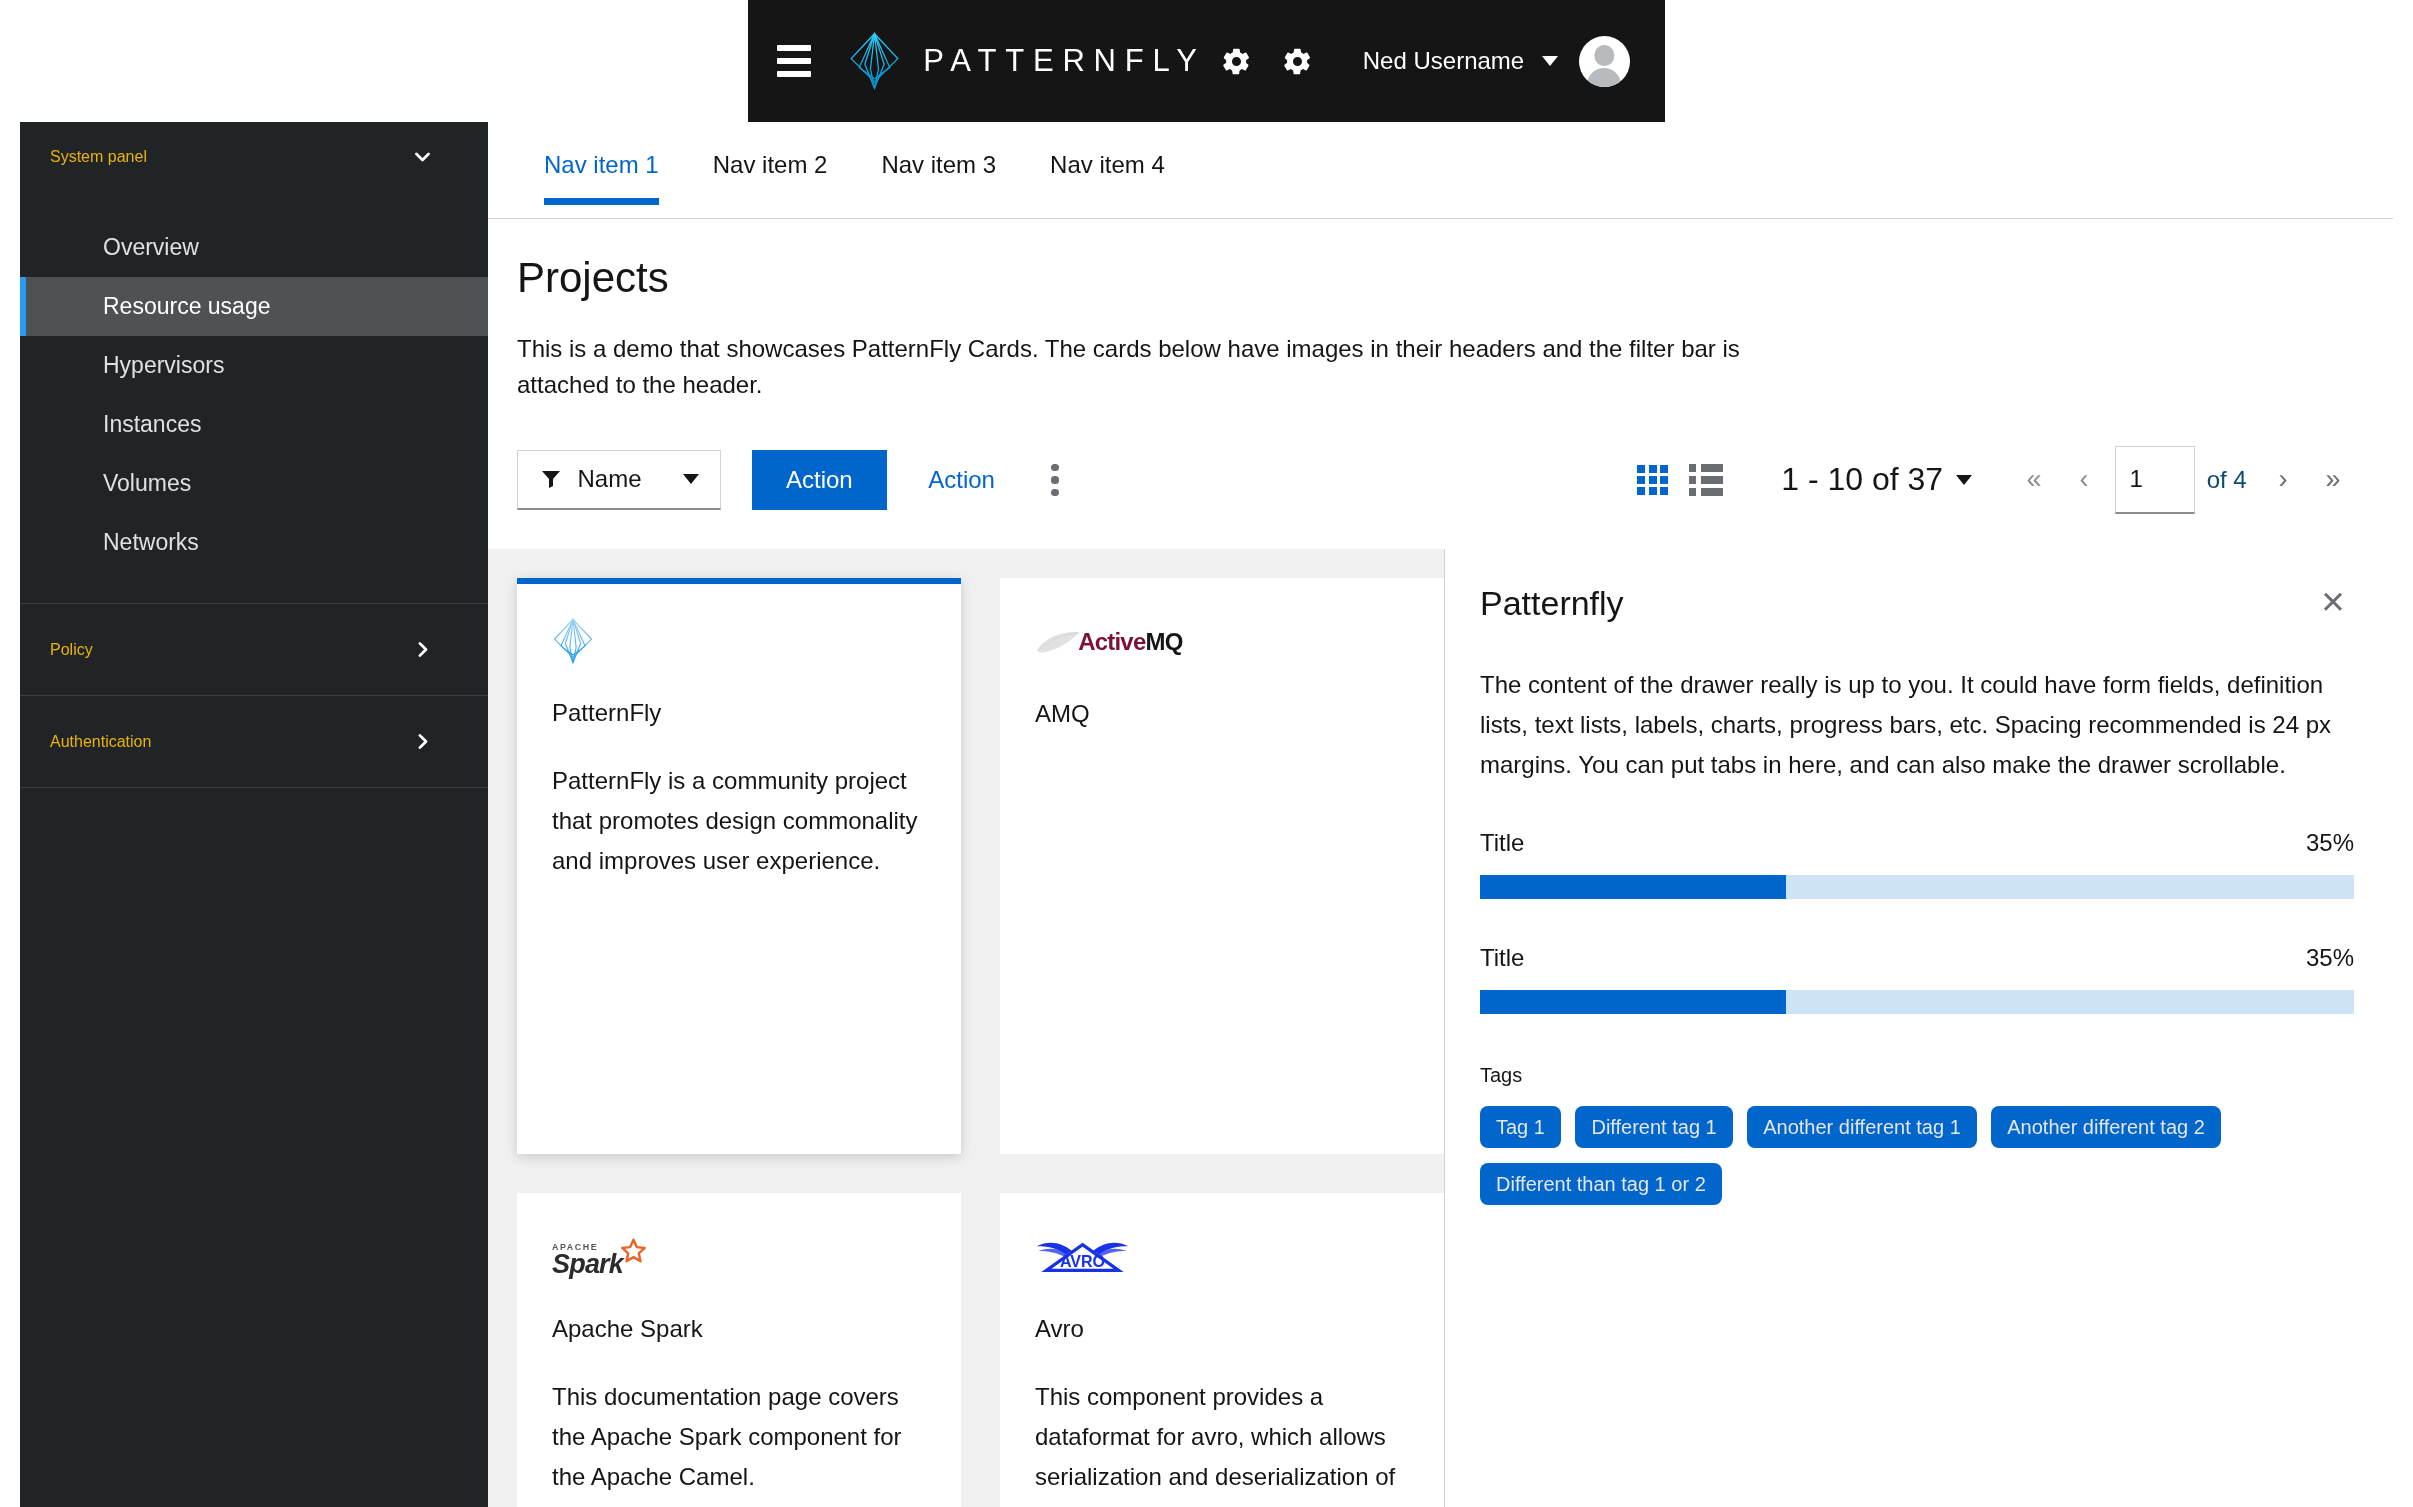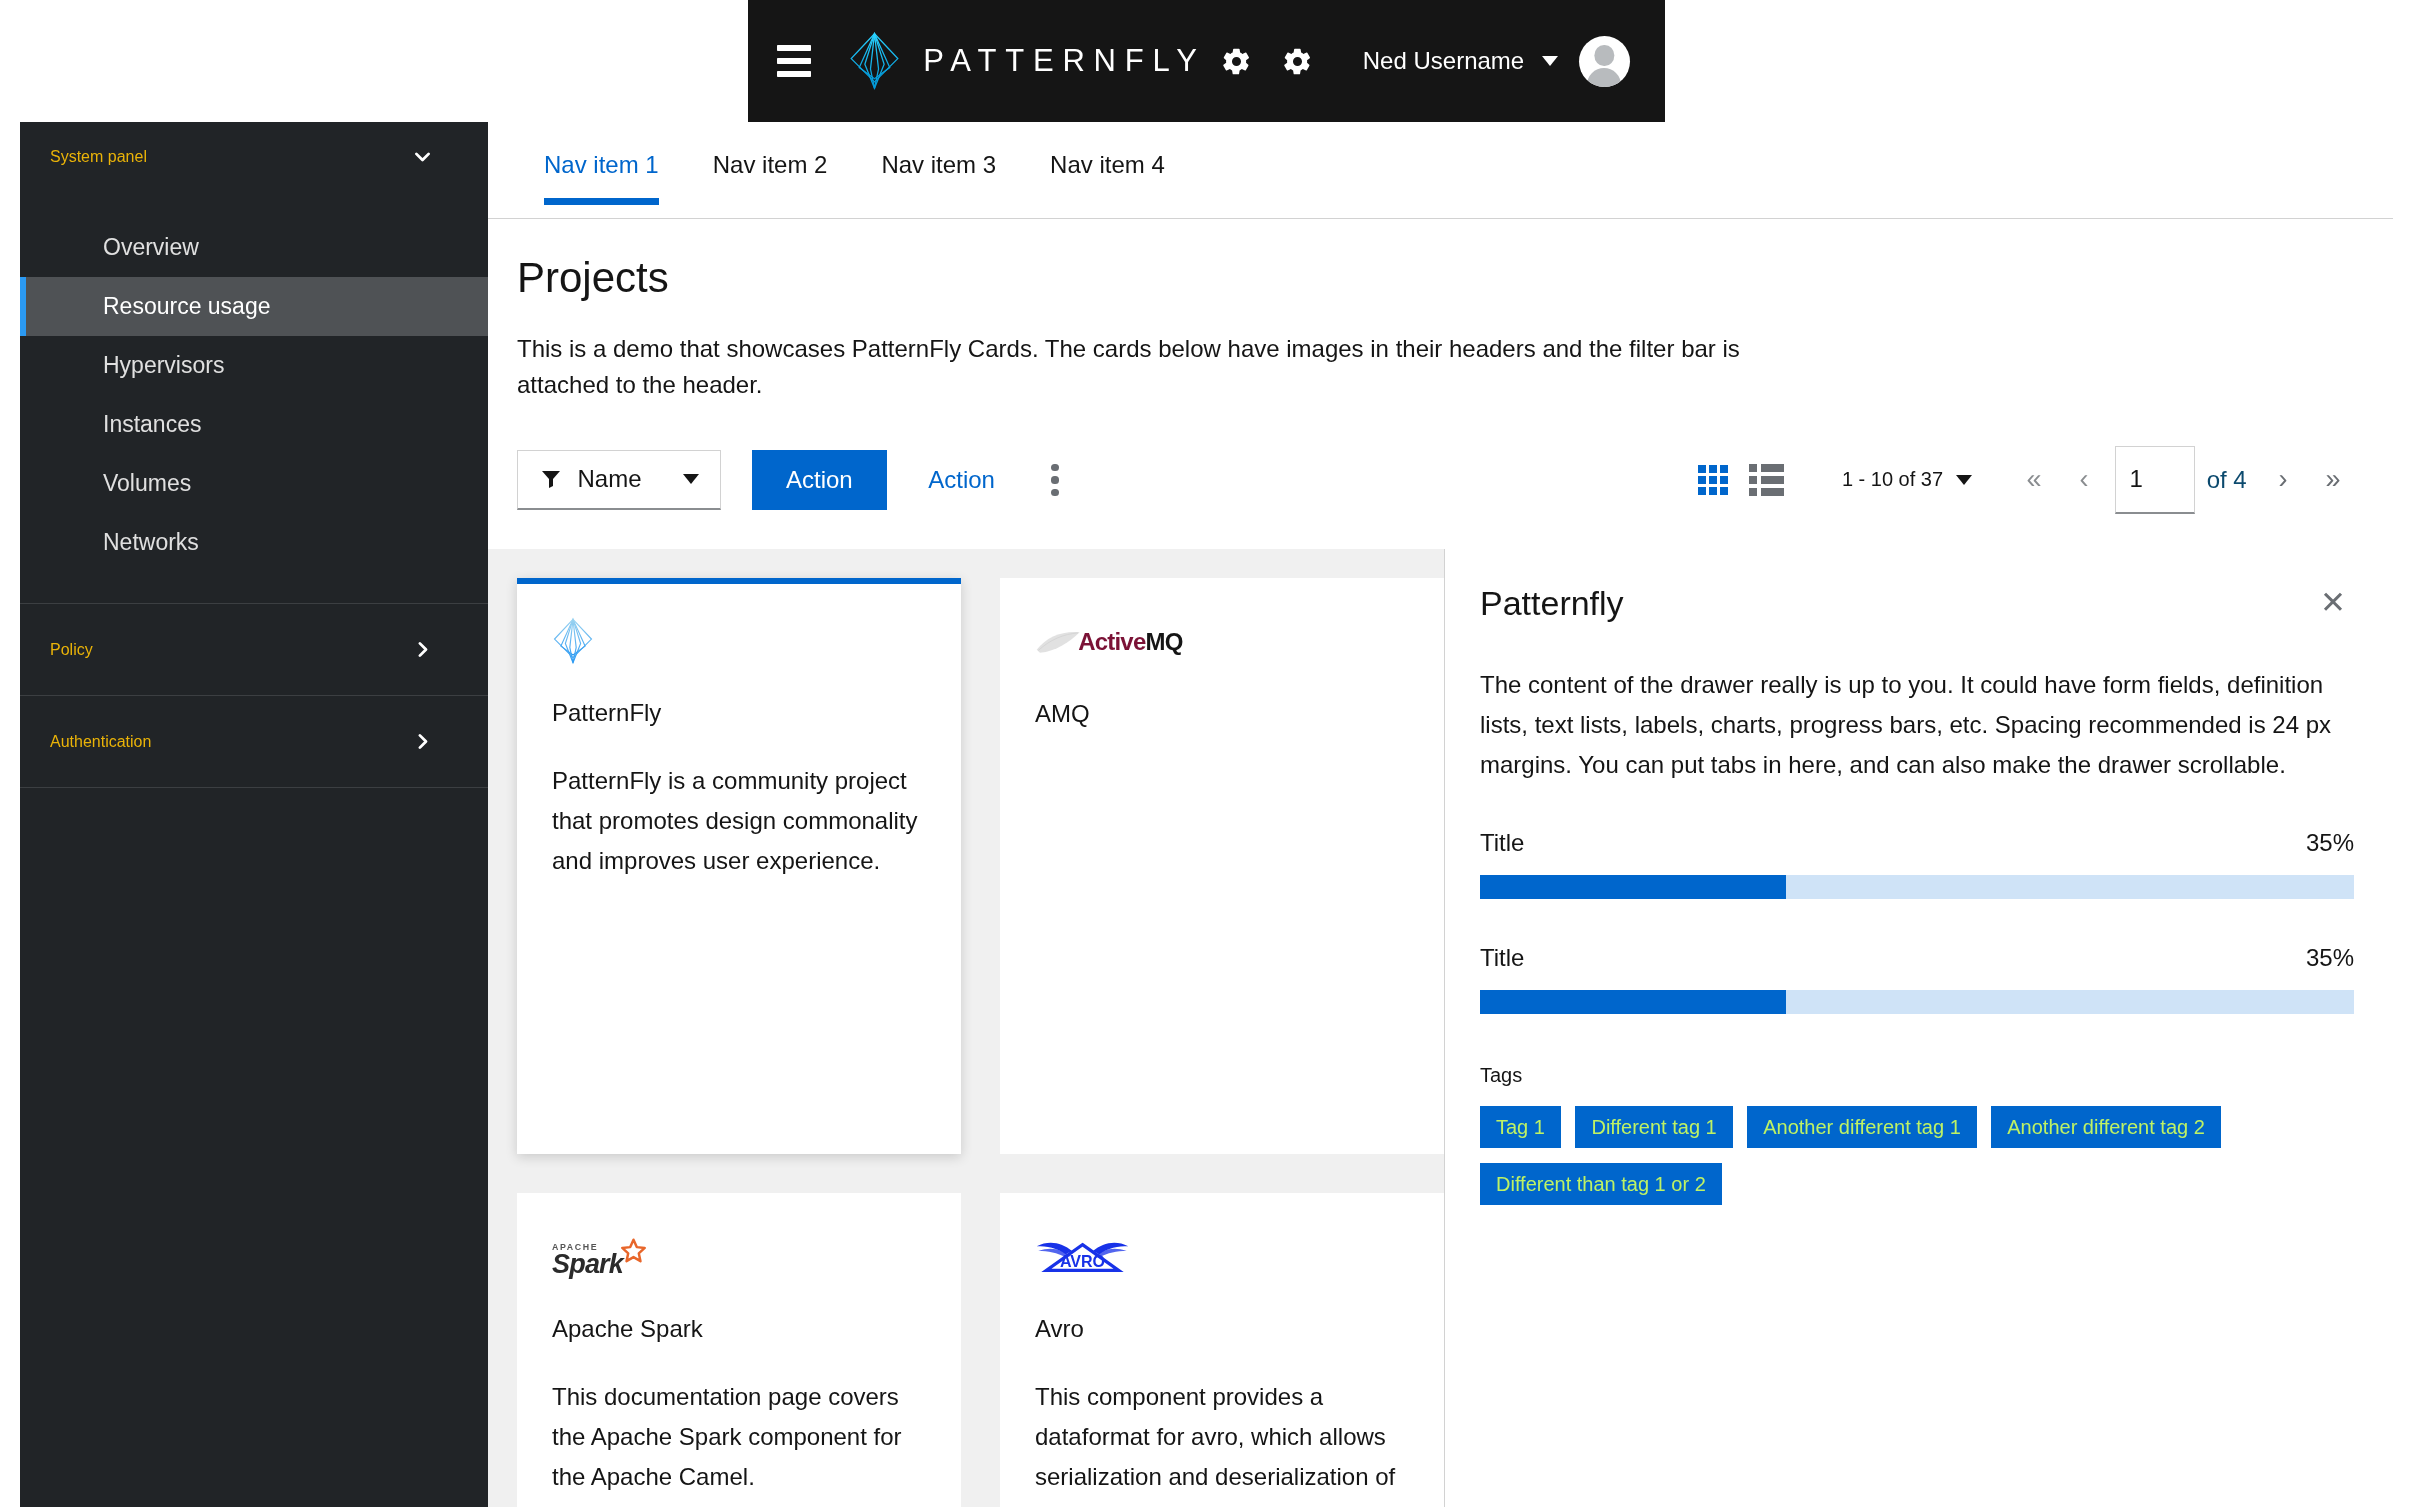--- a/index.html
+++ b/index.html
@@ -136,21 +136,21 @@
   
   .pagination { display: flex; align-items: center; gap: 0; }
   .view-toggle { display: flex; align-items: center; gap: 21px; margin-right: 34px; }
   .grid-icon { display: grid; grid-template-columns: repeat(3, 8px);
     grid-template-rows: repeat(3, 8px); gap: 3.2px; cursor: pointer; }
   .grid-icon i { background: #06c; display: block; }
   .list-icon { display: flex; flex-direction: column; gap: 4.8px; cursor: pointer; }
   .list-icon div { display: flex; align-items: center; gap: 4.8px; }
   .list-icon .dot { width: 7.2px; height: 7.2px; background: #6a6e73; }
   .list-icon .bar { width: 22.5px; height: 7.2px; background: #6a6e73; }
-  .pg-count { font-size: 20px; color: #151515; white-space: nowrap; margin-left: 24px; }
+  .pg-count { font-size: 32px; color: #151515; white-space: nowrap; margin-left: 24px; }
   .pg-caret { margin: 0 14.5px 0 13px; cursor: pointer; }
   .pg-nav { display: flex; align-items: center; gap: 0; margin-left: 22.5px; }
   .pg-btn {
     width: 50px; height: 50px; display: flex; align-items: center;
     justify-content: center; cursor: pointer; color: #8a8d90;
     font-size: 27px; background: none; border: none; font-family: inherit;
   }
   .pg-btn.enabled { color: #6a6e73; }
   .pg-input {
     width: 80px; height: 68px; border: 1.6px solid #d2d2d2;
@@ -212,22 +212,22 @@
   .drawer-text { font-size: 24px; color: #151515; line-height: 1.66; margin-top: 42px; }
   .prog-block { margin-top: 45px; }
   .prog-head { display: flex; justify-content: space-between; align-items: baseline; gap: 48px; }
   .prog-label { font-size: 24px; color: #151515; }
   .prog-val { font-size: 24px; color: #151515; }
   .prog-track { height: 24px; background: #cfe3f7; margin-top: 17.7px; width: 100%; }
   .prog-fill { height: 100%; background: #06c; }
   .tags-label { font-size: 20px; color: #151515; margin-top: 50px; }
   .tags-wrap { display: flex; flex-wrap: wrap; gap: 14.5px; margin-top: 19.3px; max-width: 804px; }
   .tag {
-    background: #06c; color: #bef264; font-size: 20px; padding: 9.7px 16px;
-    border-radius: 0; cursor: pointer; white-space: nowrap;
+    background: #06c; color: #e5e5e5; font-size: 20px; padding: 9.7px 16px;
+    border-radius: 8px; cursor: pointer; white-space: nowrap;
   }
 </style>
 </head>
 <body>
 
 <div id="app">
 
   <header class="masthead">
     <div class="hamburger">
       <span></span>

